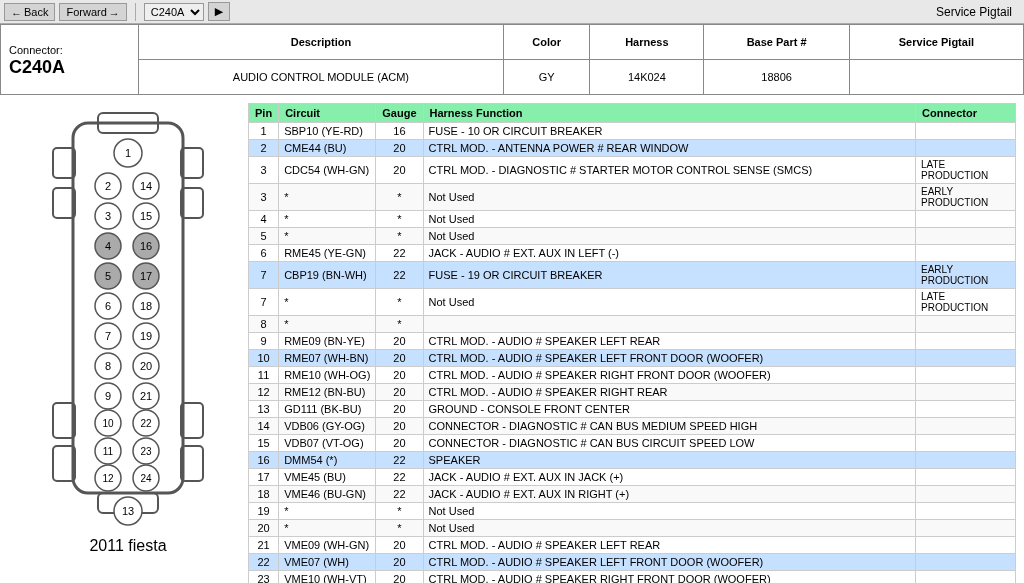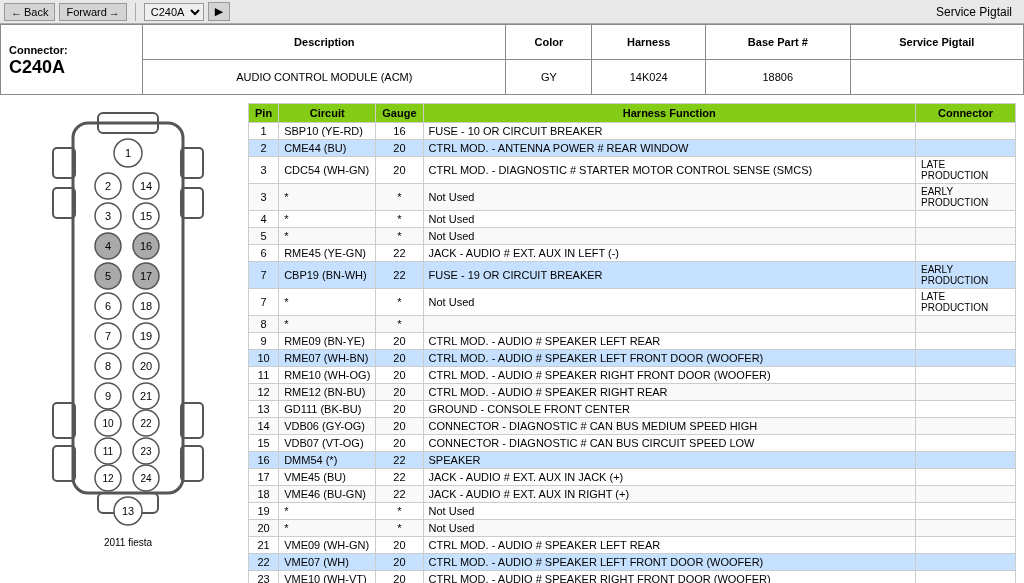--- a/index.html
+++ b/index.html
@@ -37,30 +37,30 @@
     
     .main-content {
       display: flex; padding: 8px;
     }
     
     
     .connector-diagram {
       width: 240px; flex-shrink: 0; display: flex; flex-direction: column; align-items: center;
     }
     .connector-svg { width: 210px; height: 430px; }
-    .connector-label { font-size: 10px; margin-top: 4px; text-align: center; }
+    .connector-label { font-size: 16px; margin-top: 4px; text-align: center; }
     
     
     .pin-table-container { flex: 1; overflow: auto; }
     .pin-table {
       width: 100%; border-collapse: collapse; font-size: 11px;
     }
     .pin-table th {
-      background: #84cc16; border: 1px solid #ccc; padding: 3px 6px;
-      text-align: center; font-weight: bold;
+      background: #86efac; border: 1px solid #ccc; padding: 3px 6px;
+      text-align: left; font-weight: bold;
     }
     .pin-table td {
       border: 1px solid #ccc; padding: 2px 5px; vertical-align: middle;
     }
     .pin-table tr:nth-child(even) { background: #f9f9f9; }
     .pin-table tr.highlight { background: #c6e0ff; }
     .pin-table .pin-num { text-align: center; }
     .pin-table .circuit { white-space: nowrap; }
     .pin-table .gauge { text-align: center; }
     .pin-table .function { }
@@ -92,21 +92,21 @@
     <span>▶</span>
   </button>
   <div style="flex:1"></div>
   <span style="font-size:12px; padding-right:8px;">Service Pigtail</span>
 </div>
 
 <table class="header-table">
   <tbody>
       <tr>
     <td class="connector-cell" rowspan="2">
-      <span style="font-size:11px; font-weight:bold;">Connector:</span><br>
+      <span style="font-size:11px; font-weight:normal;">Connector:</span><br>
       <span class="connector-id">C240A</span>
     </td>
     <th>Description</th>
     <th>Color</th>
     <th>Harness</th>
     <th>Base Part #</th>
     <th>Service Pigtail</th>
   </tr>
   <tr>
     <td style="text-align:center;">AUDIO CONTROL MODULE (ACM)</td>

